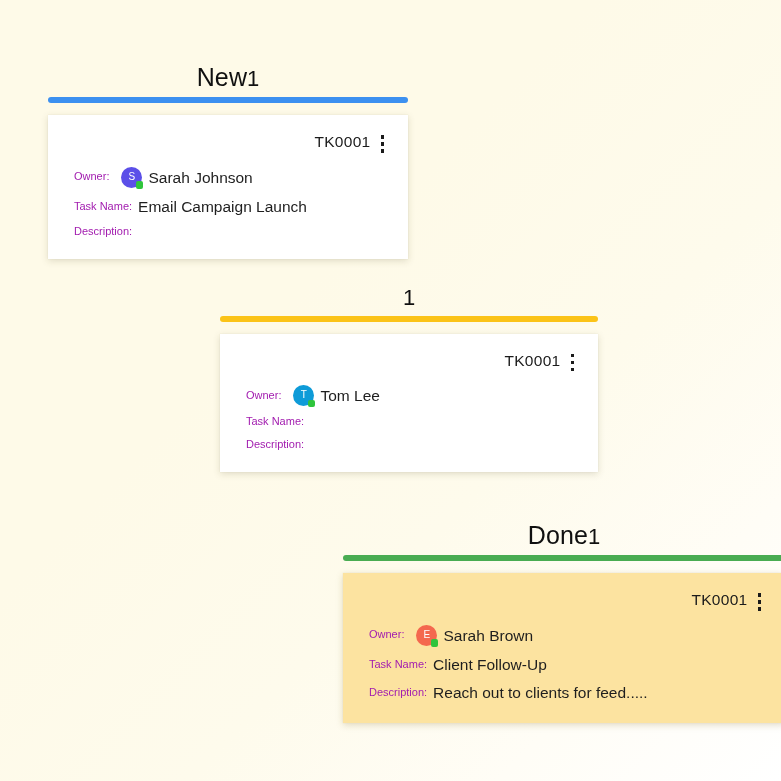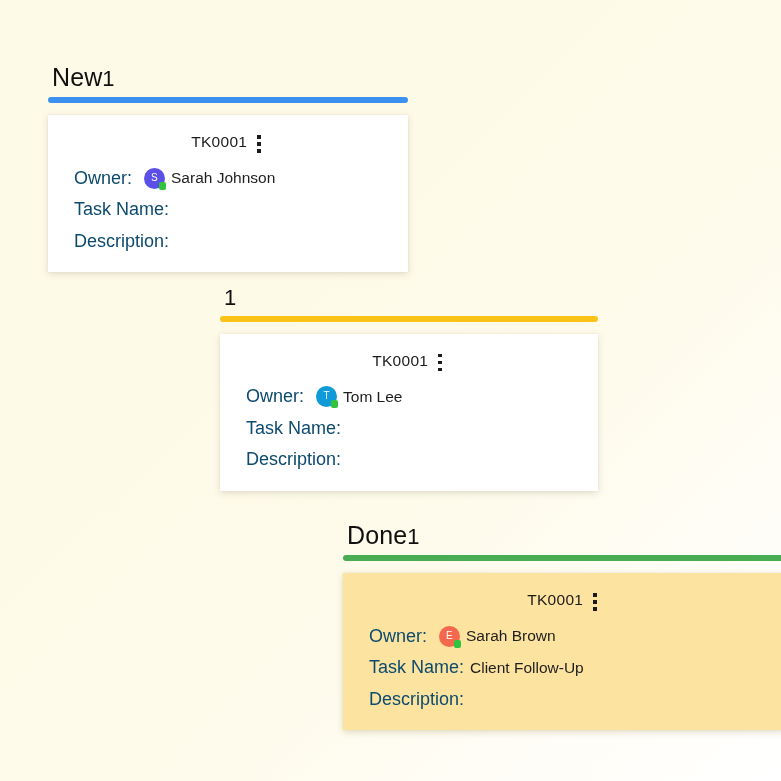--- a/index.html
+++ b/index.html
@@ -30,21 +30,21 @@
   }
 
   
   .column {
     position: absolute;
   }
 
   .column-header {
     display: flex;
     align-items: baseline;
-    justify-content: flex-start;
+    justify-content: center;
     padding: 0 2px 0 4px;
   }
 
   .column-title {
     font-size: 25px;
     font-weight: 400;
     color: #101010;
     letter-spacing: 0.1px;
     line-height: 1.25;
     white-space: nowrap;
@@ -77,21 +77,21 @@
 
   .card.toned {
     background: #FCE3A0;
     box-shadow: 0 2px 7px rgba(120, 95, 25, 0.22),
                 0 0 1px rgba(120, 95, 25, 0.15);
   }
 
   .card-top {
     display: flex;
     align-items: flex-start;
-    justify-content: center;
+    justify-content: flex-end;
   }
 
   .card-id {
     font-size: 15.5px;
     color: #1B1B1B;
     letter-spacing: 0.3px;
     line-height: 1.2;
   }
 
   .kebab {
@@ -116,22 +116,22 @@
 
   .card-row {
     display: flex;
     align-items: center;
     margin-bottom: 9px;
     line-height: 1.25;
   }
   .card-row:last-child { margin-bottom: 0; }
 
   .row-label {
-    font-size: 18px;
-    color: #0c4a6e;
+    font-size: 11px;
+    color: #a21caf;
     white-space: nowrap;
   }
 
   .row-value {
     font-size: 15.5px;
     color: #1E1E1E;
     white-space: nowrap;
     margin-left: 6px;
   }
 
@@ -200,20 +200,21 @@
           <span class="row-label">Owner:</span>
           <span class="avatar-wrap">
             <span class="avatar" id="av-new" style="background: rgb(91, 79, 232);">S</span>
             <span class="presence-dot" style="background: rgb(47, 196, 60);"></span>
           </span>
           <span class="row-value">Sarah Johnson</span>
         </div>
 
         <div class="card-row">
           <span class="row-label">Task Name:</span>
+          <span class="row-value">Email Campaign Launch</span>
         </div>
 
         <div class="card-row">
           <span class="row-label">Description:</span>
         </div>
 
       </div>
     </div>
   </div>
 
@@ -290,19 +291,20 @@
           <span class="row-value">Sarah Brown</span>
         </div>
 
         <div class="card-row">
           <span class="row-label">Task Name:</span>
           <span class="row-value">Client Follow-Up</span>
         </div>
 
         <div class="card-row">
           <span class="row-label">Description:</span>
+          <span class="row-value">Reach out to clients for feed.....</span>
         </div>
 
       </div>
     </div>
   </div>
 
 </div>
 
 </body></html>

